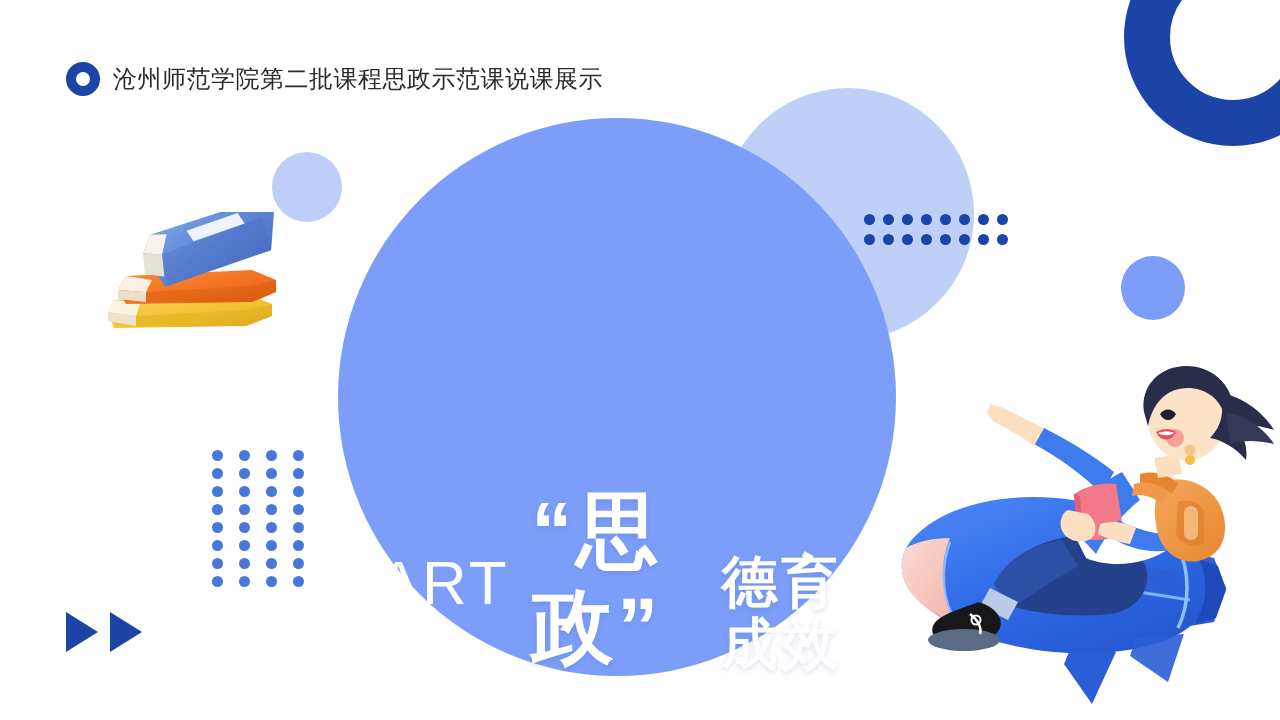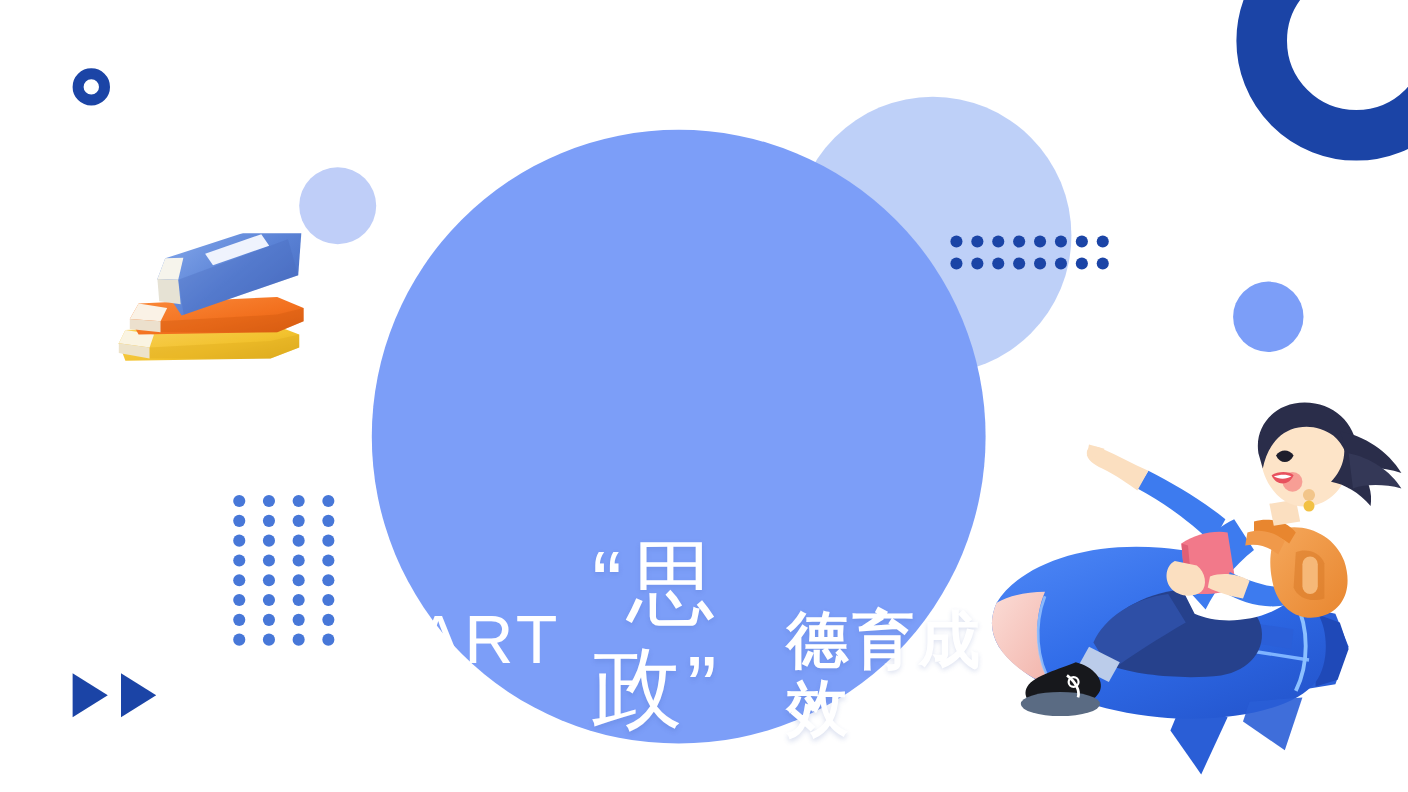--- a/index.html
+++ b/index.html
@@ -164,21 +164,21 @@
   .part-label {
     color: #ffffff;
     font-size: 62px;
     font-weight: 300;
     letter-spacing: 3px;
     line-height: 1;
   }
   .title-cn-1 {
     color: #ffffff;
     font-size: 82px;
-    font-weight: normal;
+    font-weight: bold;
     letter-spacing: 4px;
     line-height: 1.18;
     margin-top: 34px;
     text-shadow: 0 2px 5px rgba(60,90,170,0.18);
   }
   .title-cn-2 {
     color: #ffffff;
     font-size: 56px;
     font-weight: bold;
     letter-spacing: 4px;
@@ -216,20 +216,21 @@
 
   <div class="pale-circle"></div>
 
   <div class="small-circle-left"></div>
   <div class="small-circle-right"></div>
 
   <div class="main-circle"></div>
 
   <div class="header">
     <div class="logo-ring"></div>
+    <div class="header-title">沧州师范学院第二批课程思政示范课说课展示</div>
   </div>
 
   <div class="dots" id="dots-left">
       <span style="background: rgb(71, 119, 216);"></span>
       <span style="background: rgb(71, 119, 216);"></span>
       <span style="background: rgb(71, 119, 216);"></span>
       <span style="background: rgb(71, 119, 216);"></span>
       <span style="background: rgb(71, 119, 216);"></span>
       <span style="background: rgb(71, 119, 216);"></span>
       <span style="background: rgb(71, 119, 216);"></span>

